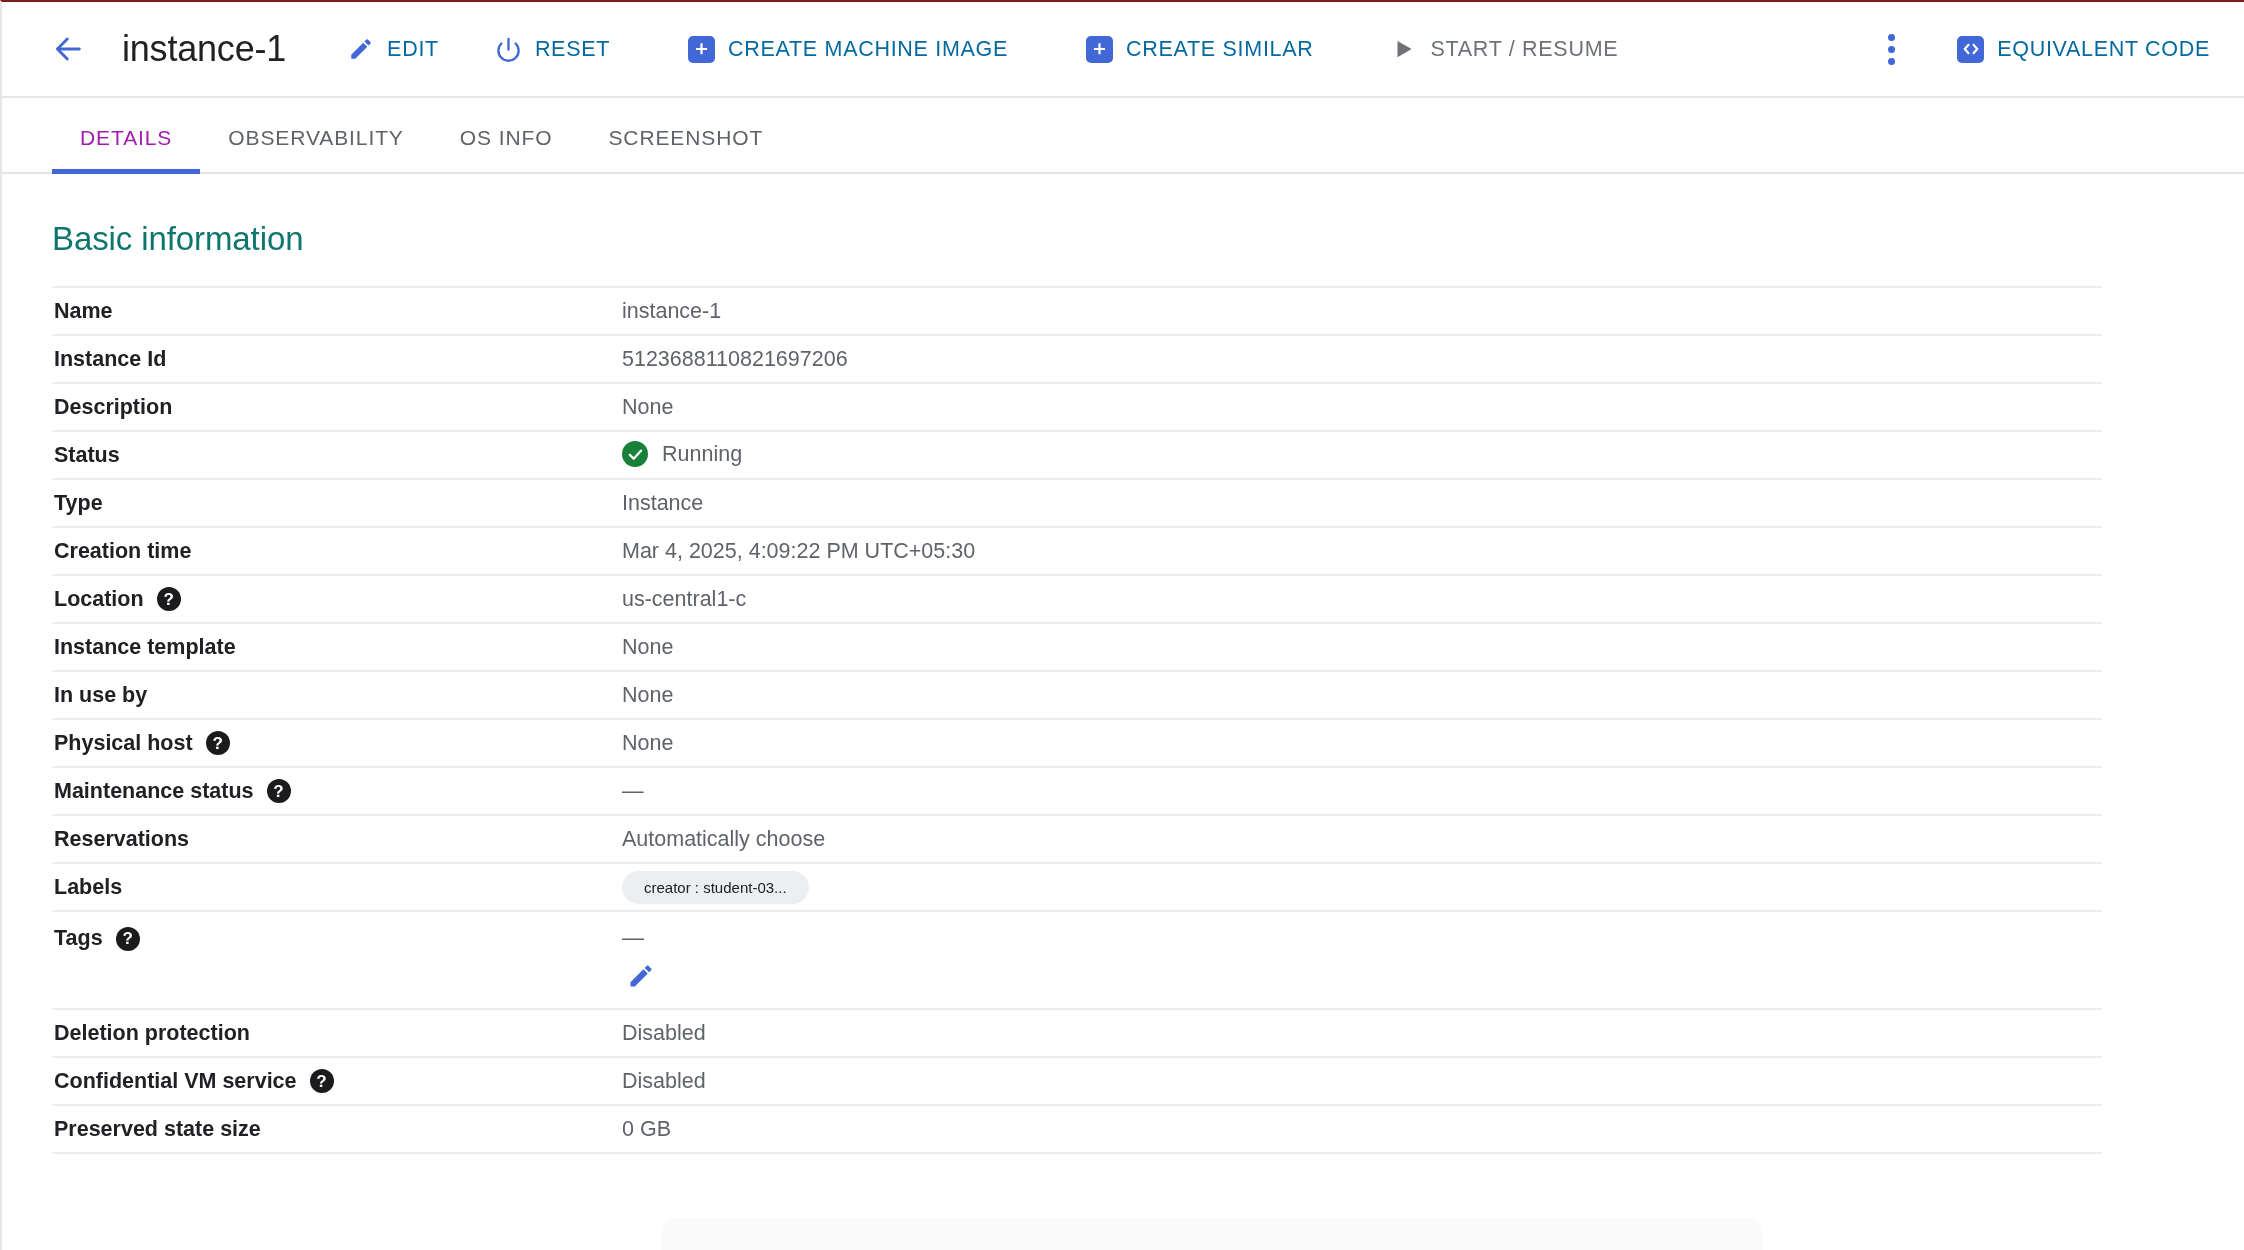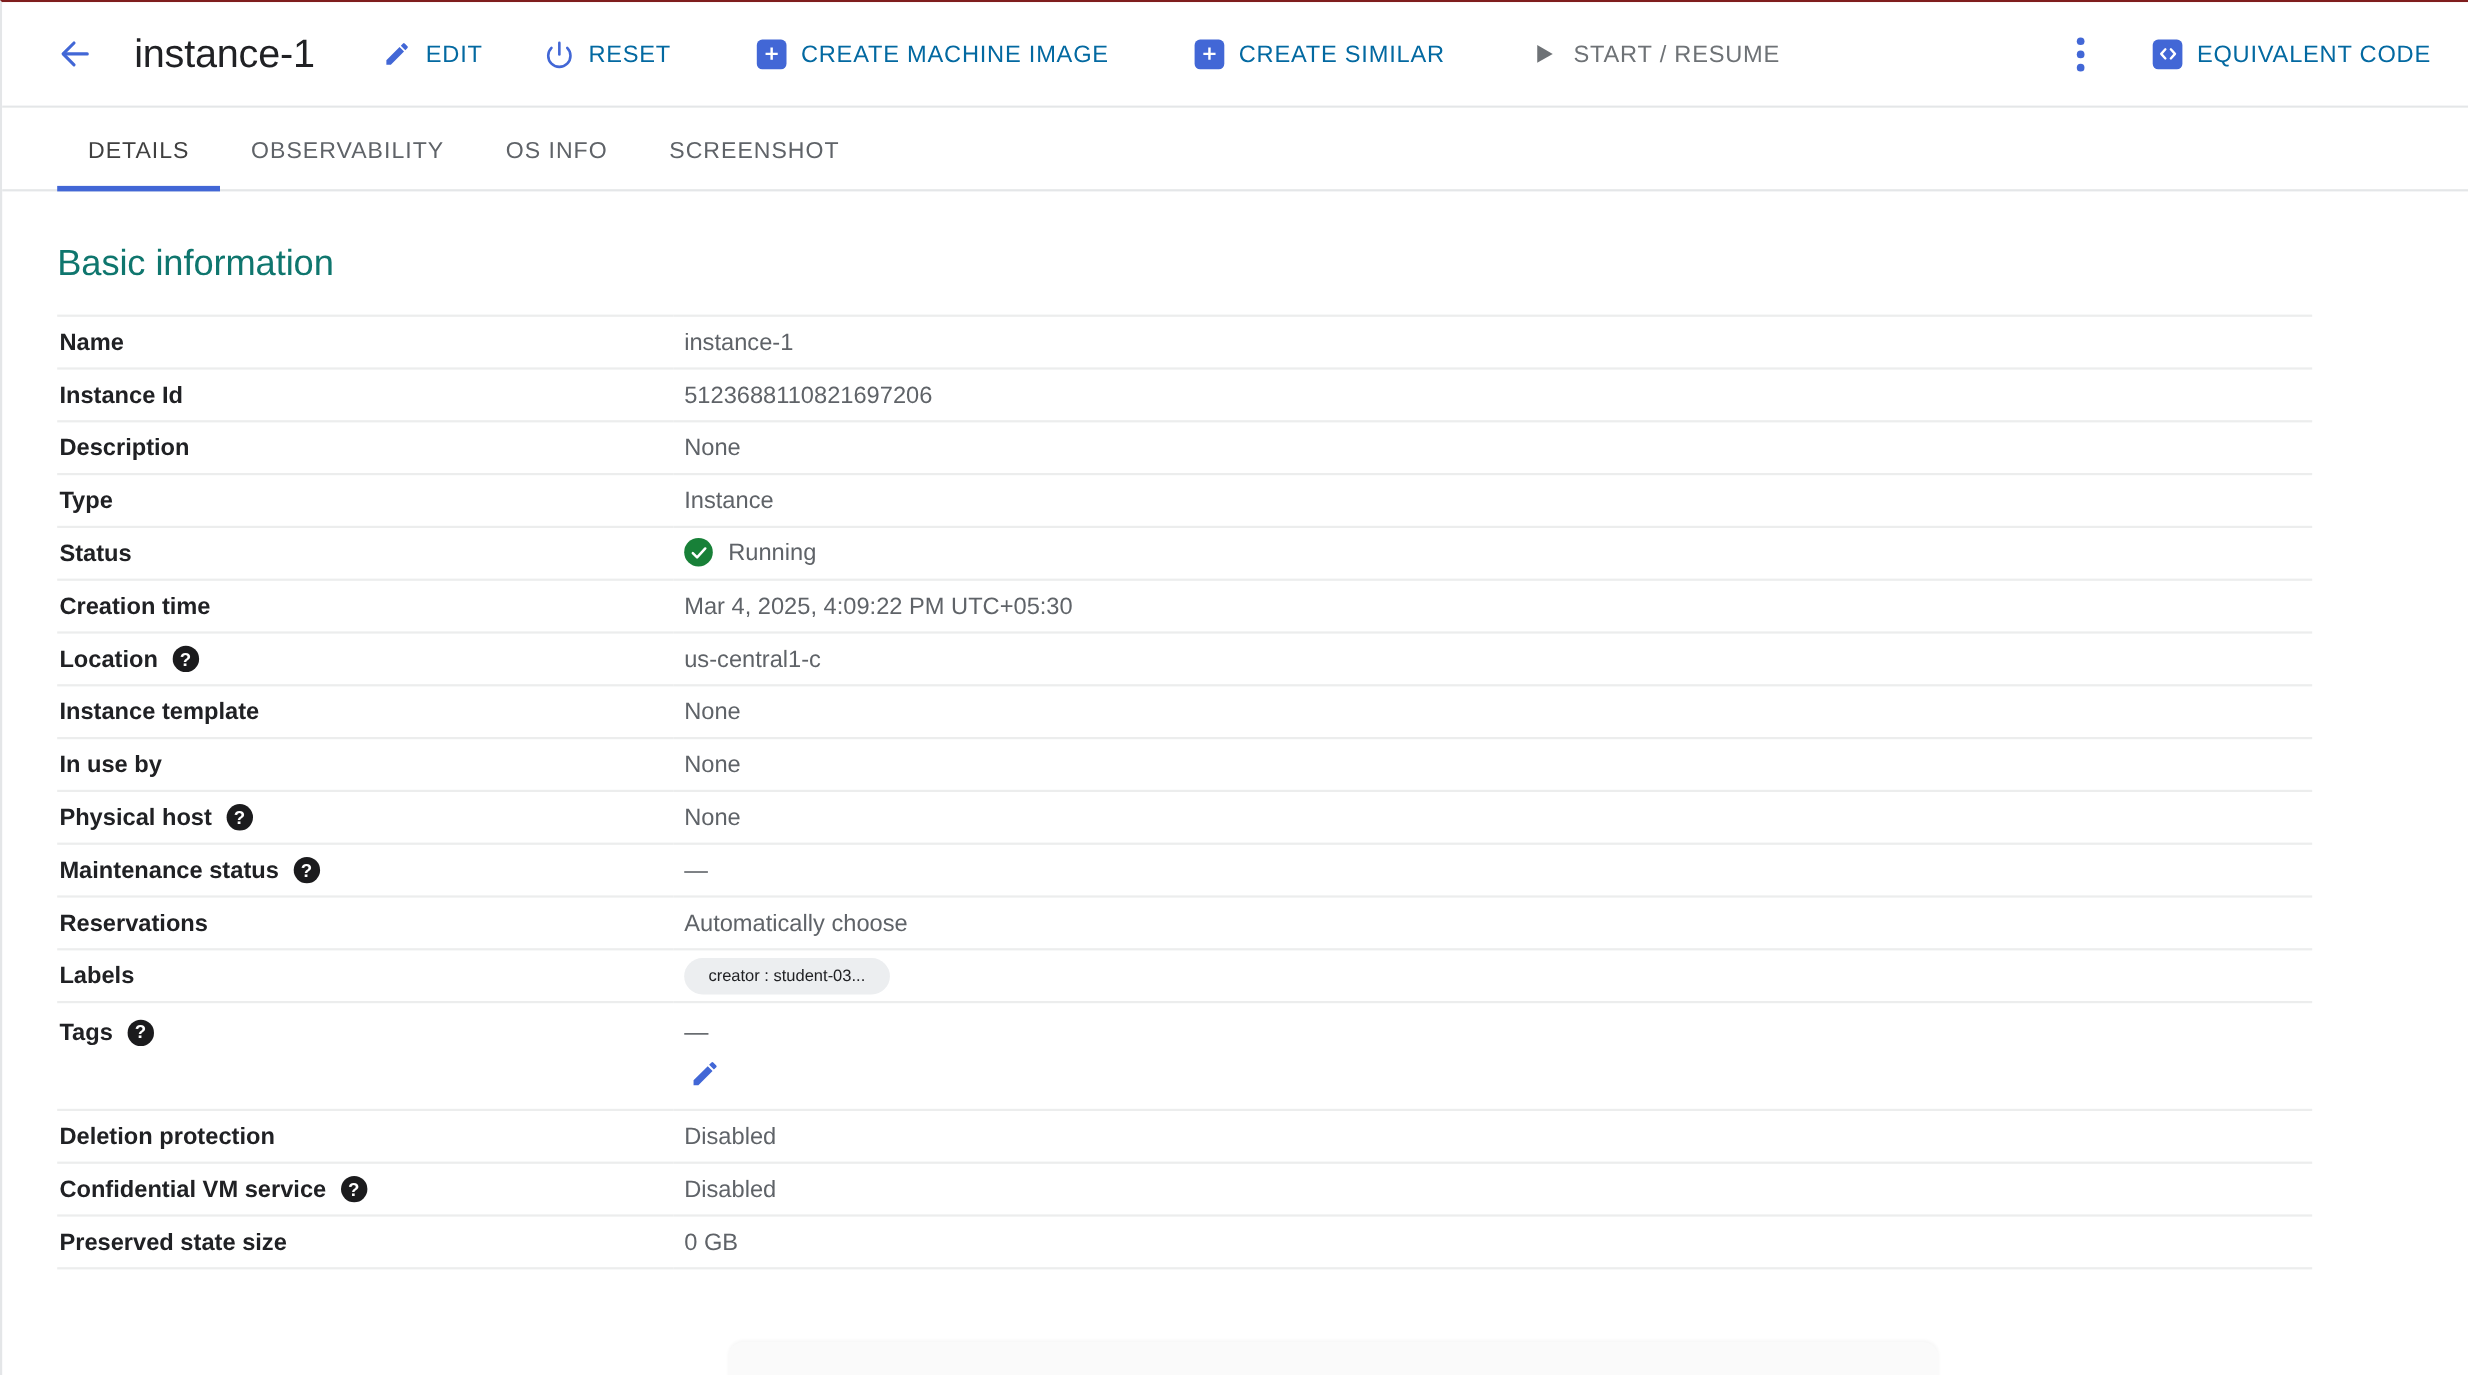--- a/index.html
+++ b/index.html
@@ -109,21 +109,21 @@
   .tab {
     font-size: 21px;
     font-weight: 500;
     letter-spacing: 0.9px;
     color: #5f6368;
     padding: 0 28px 22px 28px;
     cursor: pointer;
     position: relative;
     white-space: nowrap;
   }
-  .tab.active { color: #404040; margin-top: 21px; }
+  .tab.active { color: #a21caf; margin-top: 21px; }
   .tab.active::after {
     content: "";
     position: absolute;
     left: 0; right: 0; bottom: -2px;
     height: 5px;
     background: #4267d6;
   }
 
   
   .content {
@@ -364,42 +364,42 @@
             <span class="klabel">
                 <span>Description</span>
               </span>
           </td>
           <td class="v">None</td>
         </tr>
 
         <tr>
           <td class="k">
             <span class="klabel">
-                <span>Type</span>
-              </span>
-          </td>
-          <td class="v">Instance</td>
-        </tr>
-
-        <tr>
-          <td class="k">
-            <span class="klabel">
                 <span>Status</span>
               </span>
           </td>
           <td class="v">
             <span class="status-cell">
               <span class="status-dot">
                 <svg width="17" height="17" viewBox="0 0 24 24" fill="none" stroke="#ffffff" stroke-width="3.2" stroke-linecap="round" stroke-linejoin="round">
                   <polyline points="4 12.5 9.5 18 20 6.5"></polyline>
                 </svg>
               </span>
               <span>Running</span>
             </span>
           </td>
+        </tr>
+
+        <tr>
+          <td class="k">
+            <span class="klabel">
+                <span>Type</span>
+              </span>
+          </td>
+          <td class="v">Instance</td>
         </tr>
 
         <tr>
           <td class="k">
             <span class="klabel">
                 <span>Creation time</span>
               </span>
           </td>
           <td class="v">Mar 4, 2025, 4:09:22 PM UTC+05:30</td>
         </tr>

